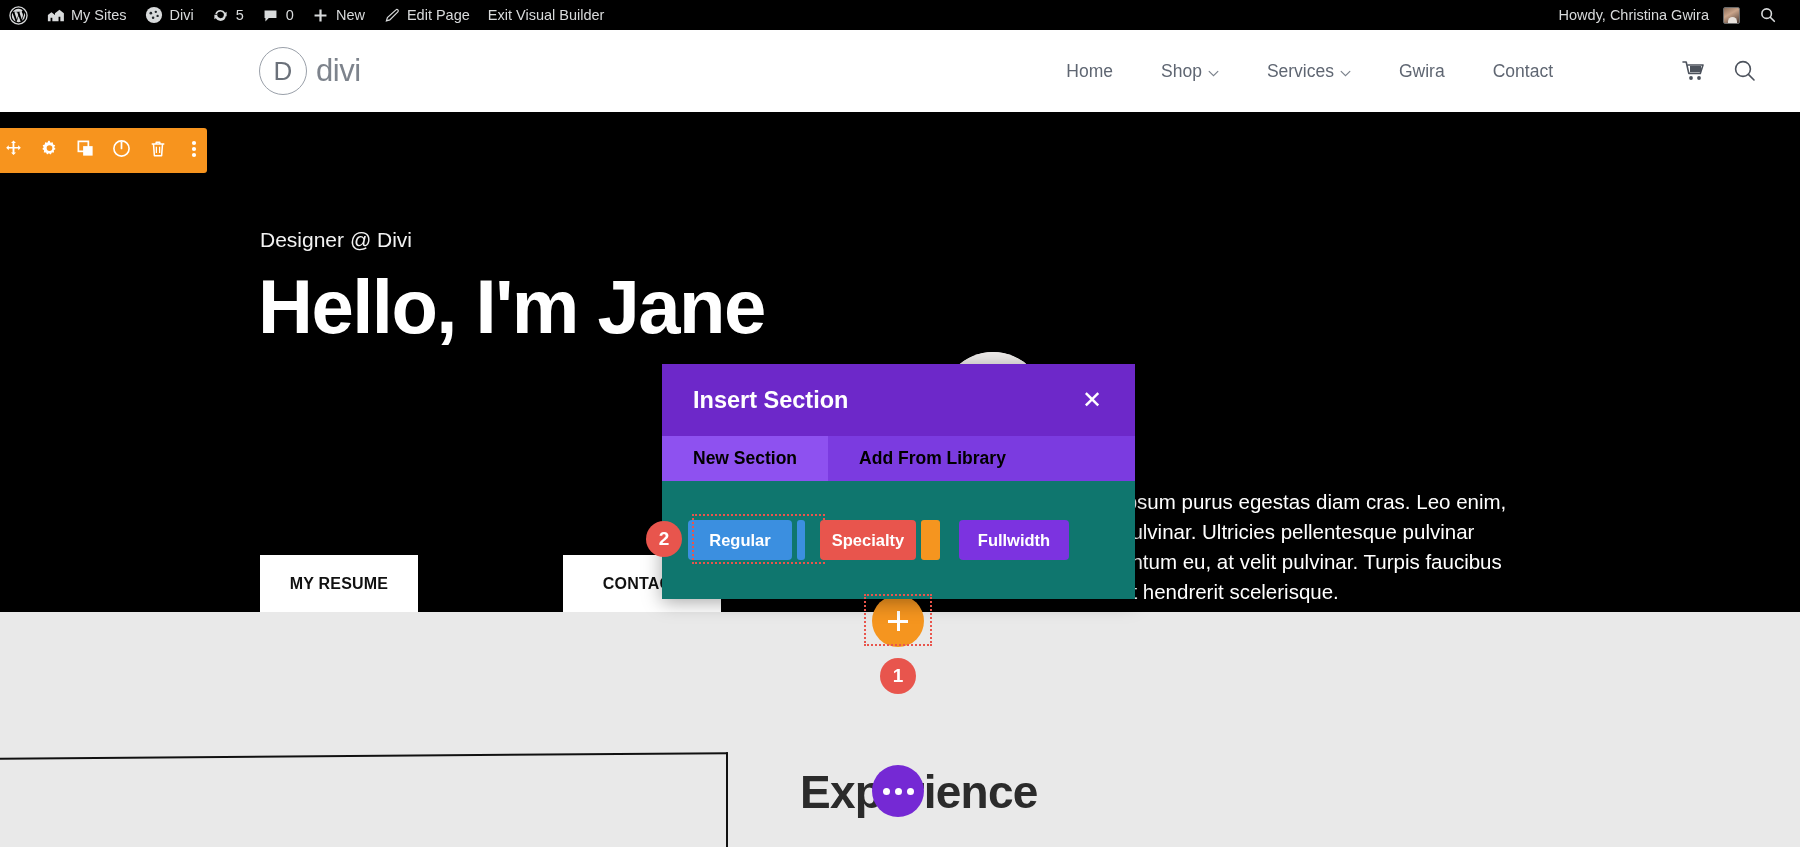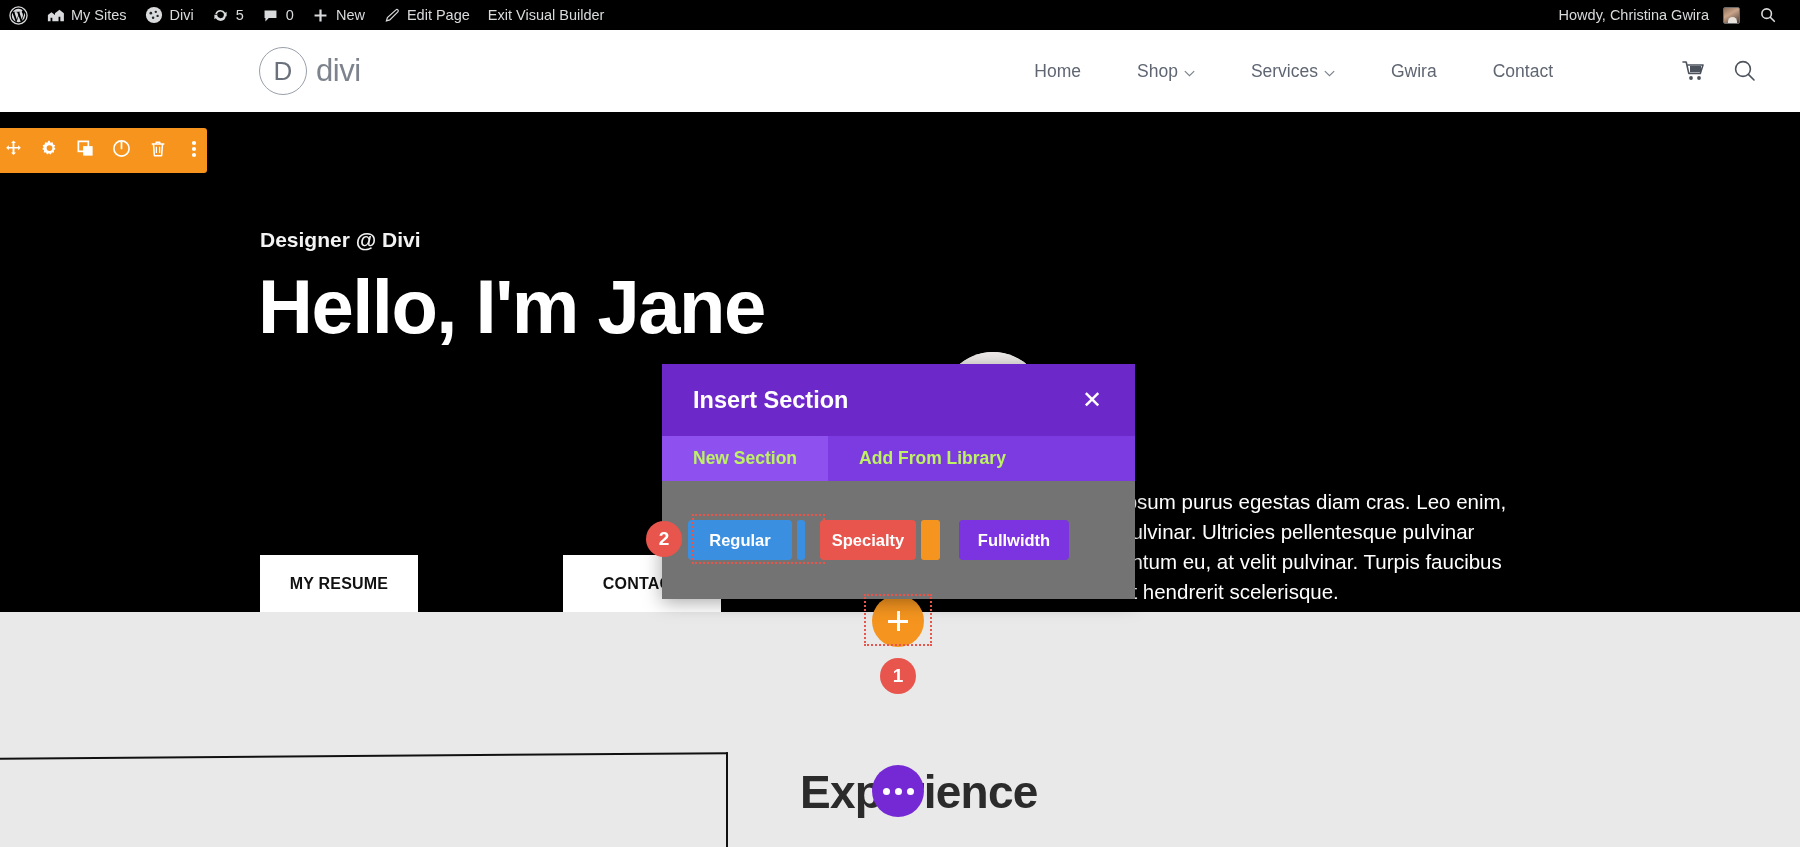--- a/index.html
+++ b/index.html
@@ -63,21 +63,21 @@
     display: flex; align-items: center; justify-content: center;
     font-size: 26px; color: #6b717a;
     font-family: "Liberation Sans", sans-serif; font-weight: 300;
   }
   .logo-word {
     font-size: 31px; color: #7d838c; font-weight: 300;
     letter-spacing: -0.5px;
   }
   #main-nav {
     position: absolute; right: 225px; top: 0; height: 82px;
-    display: flex; align-items: center; gap: 12px;
+    display: flex; align-items: center; gap: 4px;
   }
   .nav-link {
     display: flex; align-items: center; gap: 6px;
     padding: 0 22px; font-size: 17.5px; color: #5f6672;
     cursor: pointer; height: 82px;
   }
   .caret { display: inline-block; }
   #nav-icons {
     position: absolute; right: 42px; top: 0; height: 82px;
     display: flex; align-items: center; gap: 24px;
@@ -86,21 +86,21 @@
 
   
   #hero {
     position: absolute; left: 0; top: 112px;
     width: 1800px; height: 500px;
     background: #000000;
     overflow: visible;
   }
   #hero-eyebrow {
     position: absolute; left: 260px; top: 116px;
-    font-size: 21px; color: #f3f3f3; font-weight: 700;
+    font-size: 21px; color: #f3f3f3; font-weight: 400;
   }
   #hero-title {
     position: absolute; left: 258px; top: 155px;
     font-size: 76px; line-height: 1.05; font-weight: bold;
     color: #ffffff; letter-spacing: -1.5px;
   }
   #hero-avatar {
     position: absolute; left: 941px; top: 240px;
     width: 104px; height: 104px; border-radius: 50%;
     overflow: hidden;
@@ -182,26 +182,26 @@
     padding: 0 27px 0 31px;
   }
   #modal-title { font-size: 23.5px; color: #ffffff; font-weight: bold; }
   #modal-close {
     font-size: 24px; color: #ffffff; cursor: pointer;
     line-height: 1; font-weight: 300; padding: 2px 6px;
   }
   #modal-tabs { display: flex; height: 45px; background: #7b3be0; }
   .modal-tab {
     display: flex; align-items: center; padding: 0 31px;
-    font-size: 17.5px; color: #bef264; font-weight: bold;
+    font-size: 17.5px; color: #000000; font-weight: bold;
     cursor: pointer;
   }
   .modal-tab.active { background: #8e51f0; }
   #modal-body {
-    height: 118px; background: #737373;
+    height: 118px; background: #0f766e;
     display: flex; align-items: center;
     padding-left: 26px; gap: 0;
   }
   .type-btn {
     height: 40px; border-radius: 4px;
     display: flex; align-items: center; justify-content: center;
     color: #ffffff; font-size: 16.5px; font-weight: bold;
     cursor: pointer;
   }
   #type-regular { width: 104px; background: #3b8fe0; }

